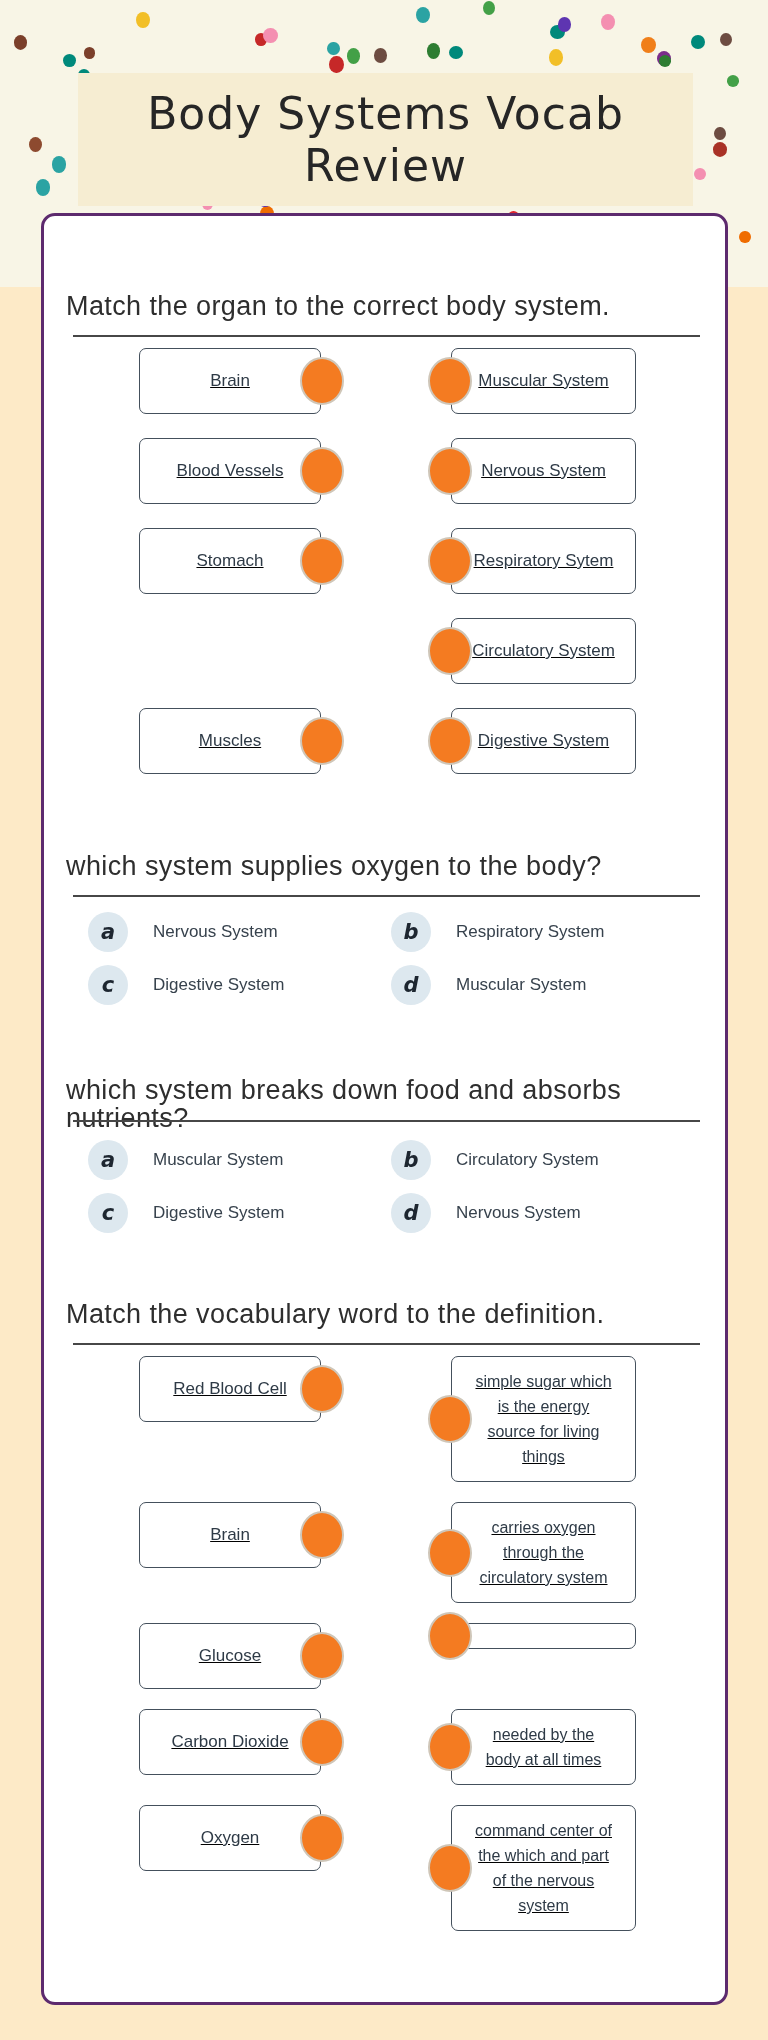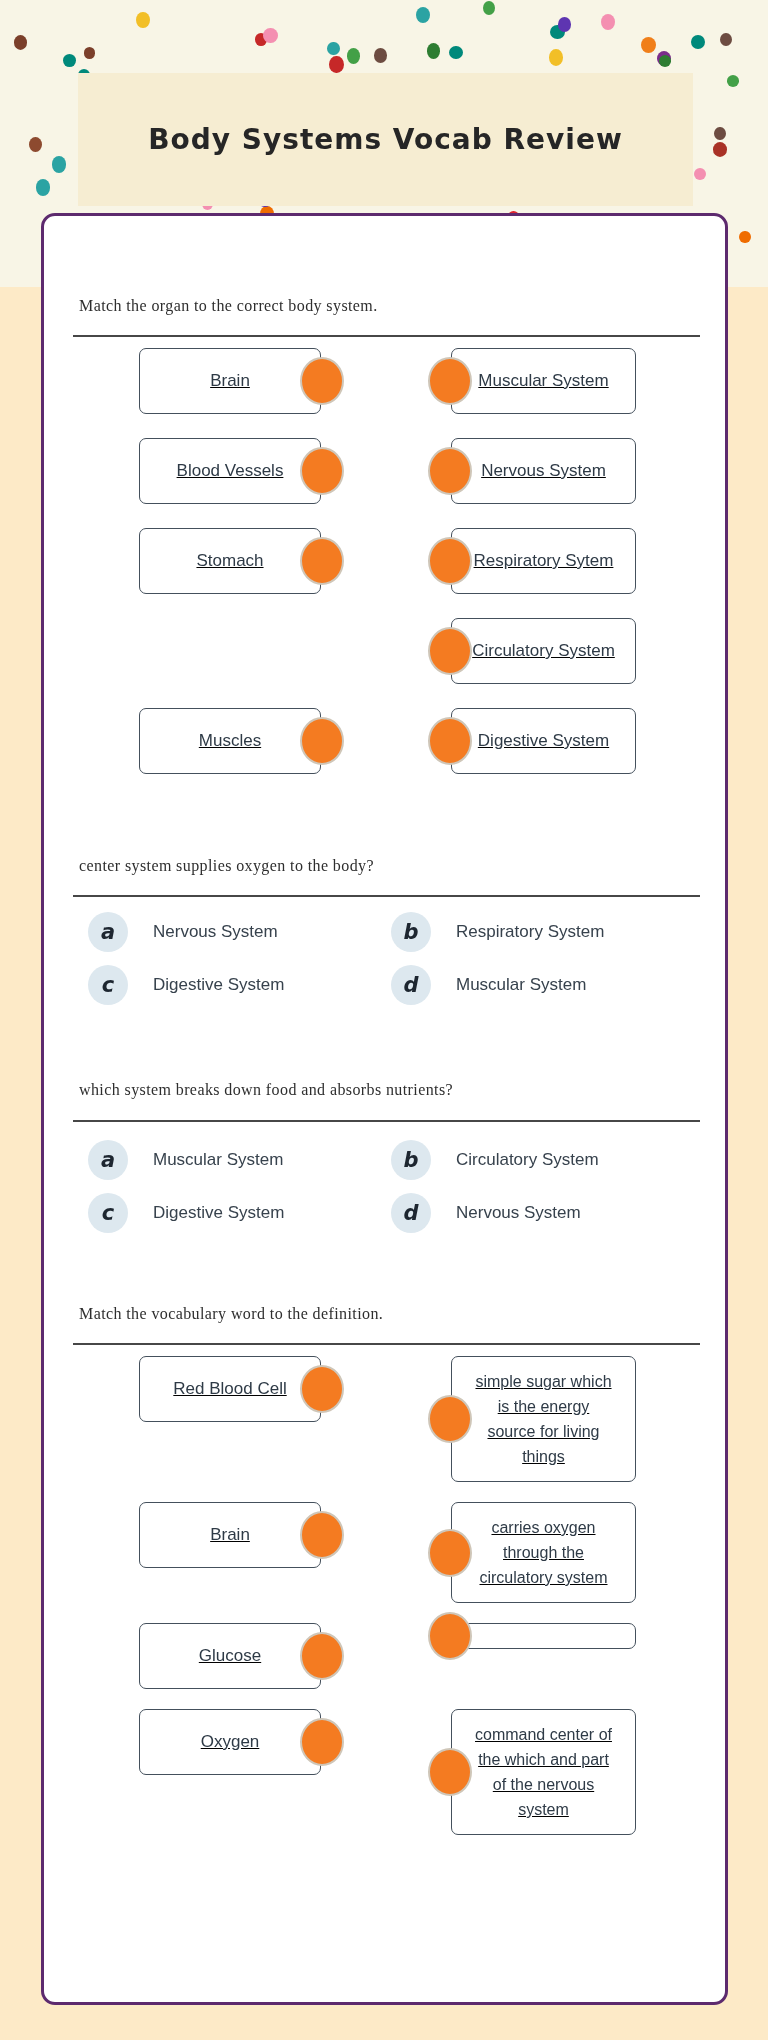--- a/index.html
+++ b/index.html
@@ -16,32 +16,32 @@
   .dot{position:absolute;border-radius:50%;}
   .peach-area{position:absolute;left:0;top:287px;width:768px;height:1753px;background:var(--peach,#fdeac7);z-index:0;}
   
   .title-box{
     position:absolute;left:78px;top:73px;width:615px;height:133px;
     background:var(--titlebox,#f6edd2);z-index:1;
     display:flex;align-items:center;justify-content:center;text-align:center;
   }
   .title-text{
     font-family:"DejaVu Sans",sans-serif;letter-spacing:1px;
-    font-size:28px;line-height:52px;color:#262626;font-weight:700;
+    font-size:44px;line-height:52px;color:#262626;font-weight:400;
   }
   
   .card{
     position:absolute;left:41px;top:213px;width:687px;height:1792px;
     background:#ffffff;border:3px solid var(--purple,#5d2a6e);border-radius:14px;
     box-sizing:border-box;z-index:2;
   }
   .prompt{
-    position:absolute;left:35px;width:640px;
-    font-family:Liberation Serif, serif;letter-spacing:.4px;
-    font-size:16px;line-height:28px;color:#2e2e2e;
+    position:absolute;left:22px;width:640px;
+    font-family:Liberation Sans, sans-serif;letter-spacing:.4px;
+    font-size:27px;line-height:28px;color:#2e2e2e;
   }
   .rule{position:absolute;left:29px;width:627px;height:0;border-top:2px solid #474747;}
   
   .pairs{position:absolute;left:95px;display:flex;flex-direction:column;}
   .pairs.s1{top:132px;gap:24px;}
   .pairs.s4{top:1140px;gap:20px;}
   .pair-row{display:grid;grid-template-columns:182px 130px 185px;align-items:center;text-decoration:underline;}
   .pair-row.vtop{align-items:start;}
   .mbox{
     position:relative;background:#fff;border:1px solid var(--boxborder,#44505c);
@@ -203,21 +203,21 @@
           <span class="label">Muscles</span>
           <span class="conn r"></span>
         </div>
       <div class="mbox rbox">
           <span class="conn l"></span>
           <span class="label">Digestive System</span>
         </div>
     </div>
   </div>
 
-  <div class="prompt" style="top:636px">center system supplies oxygen to the body?</div>
+  <div class="prompt" style="top:636px">which system supplies oxygen to the body?</div>
   <div class="rule" style="top:679px"></div>
   <div class="opts" style="top:695px">
     <div class="opt">
         <span class="letter">a</span>
         <span class="opt-label">Nervous System</span>
       </div>
     <div class="opt">
         <span class="letter">b</span>
         <span class="opt-label">Respiratory System</span>
       </div>
@@ -279,20 +279,30 @@
       <div class="mbox lbox">
           <span class="label">Glucose</span>
           <span class="conn r"></span>
         </div>
       <div class="mbox defbox">
           <span class="conn l"></span>
         </div>
     </div>
     <div class="pair-row vtop">
       <div class="mbox lbox">
+          <span class="label">Carbon Dioxide</span>
+          <span class="conn r"></span>
+        </div>
+      <div class="mbox defbox">
+          <span class="conn l"></span>
+          <span class="label">needed by the body at all times</span>
+        </div>
+    </div>
+    <div class="pair-row vtop">
+      <div class="mbox lbox">
           <span class="label">Oxygen</span>
           <span class="conn r"></span>
         </div>
       <div class="mbox defbox">
           <span class="conn l"></span>
           <span class="label">command center of the which and part of the nervous system</span>
         </div>
     </div>
   </div>
 

